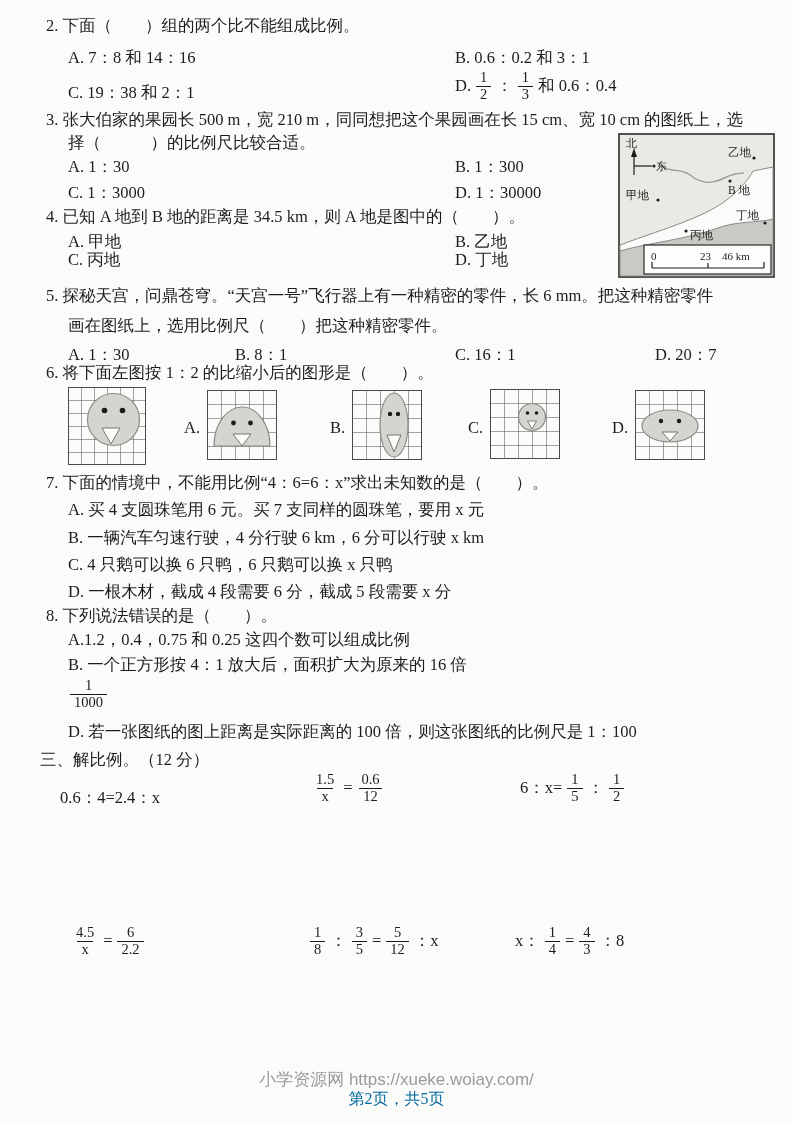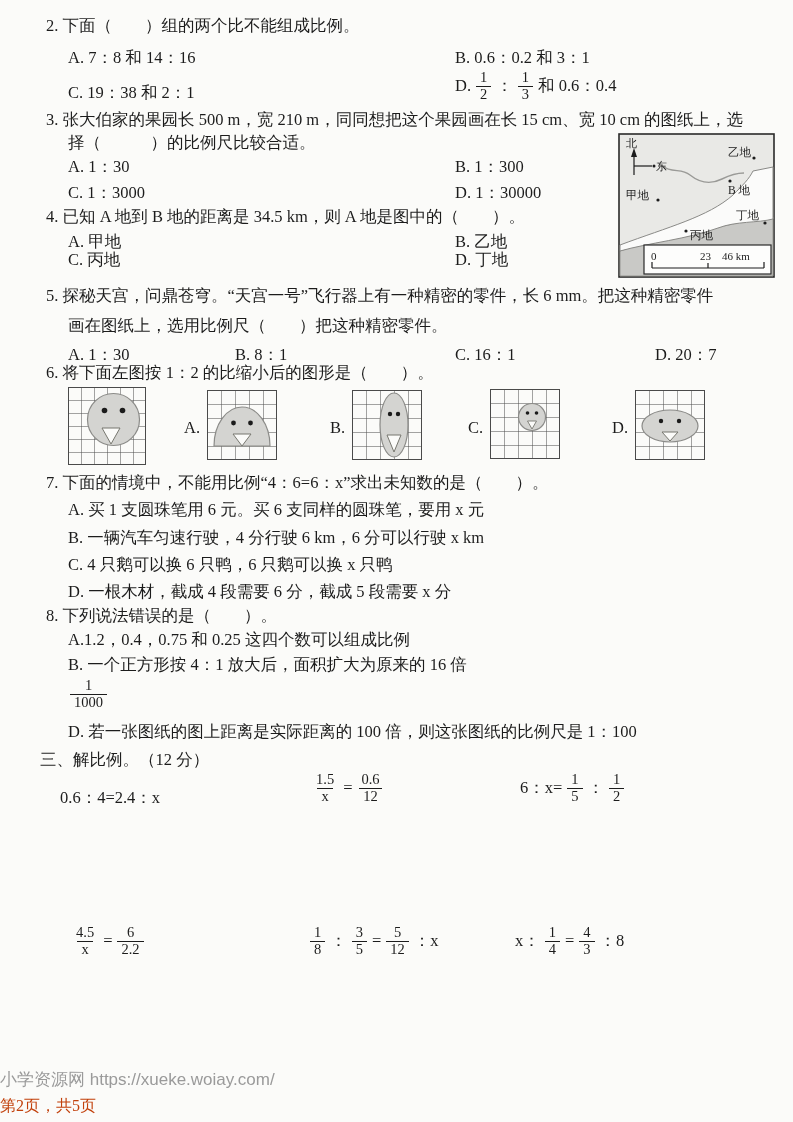--- a/index.html
+++ b/index.html
@@ -8,23 +8,23 @@
     background:#fbfbf9;color:#1c1c1c;
     font-family:"Liberation Serif","DejaVu Serif",serif;
     font-size:16.5px;
   }
   .t{position:absolute;white-space:nowrap;line-height:20px;}
   .eq{position:absolute;display:flex;align-items:center;gap:3px;white-space:nowrap;}
   .frac{display:inline-flex;flex-direction:column;align-items:center;
         vertical-align:middle;line-height:1.1;font-size:14.5px;margin:0 2px;}
   .fn{display:block;padding:0 4px;}
   .fd{display:block;border-top:1.4px solid #1c1c1c;padding:0 4px;}
-  .center{position:absolute;left:0;width:793px;white-space:nowrap;}
+  .center{position:absolute;left:0;width:793px;text-align:center;white-space:nowrap;}
   .site{color:#9a9a9a;font-size:17px;font-family:"Liberation Sans","DejaVu Sans",sans-serif;}
-  .pageno{color:#c2410c;font-size:16px;margin-top:7px;}
+  .pageno{color:#0369a1;font-size:16px;}
   svg{position:absolute;overflow:visible;}
   svg text{font-family:"Liberation Serif","DejaVu Serif",serif;fill:#1c1c1c;}
 </style>
 </head>
 <body>
 
 <main>
 
   <div class="t" style="left:46px;top:16px">2. 下面（　　）组的两个比不能组成比例。</div>
   <div class="t" style="left:68px;top:48px">A. 7：8 和 14：16</div>
@@ -160,21 +160,21 @@
   <svg style="left:635px;top:390px" width="70" height="70" viewBox="0 0 70 70">
     <rect x="0" y="0" width="70" height="70" fill="url(#pat14)"></rect>
     <rect x="0.5" y="0.5" width="69" height="69" fill="none" stroke="#4a4a4a" stroke-width="1"></rect>
     <ellipse cx="35" cy="36" rx="28" ry="16" fill="#d4d4d1" stroke="#8b8b88" stroke-width="1.2"></ellipse>
     <circle cx="26" cy="31" r="2.2" fill="#1b1b1b"></circle>
     <circle cx="44" cy="31" r="2.2" fill="#1b1b1b"></circle>
     <polygon points="27,42 43,42 35,51" fill="#fbfbf9" stroke="#77776f" stroke-width="1"></polygon>
   </svg>
 
   <div class="t" style="left:46px;top:473px">7. 下面的情境中，不能用比例“4：6=6：x”求出未知数的是（　　）。</div>
-  <div class="t" style="left:68px;top:500px">A. 买 1 支圆珠笔用 6 元。买 6 支同样的圆珠笔，要用 x 元</div>
+  <div class="t" style="left:68px;top:500px">A. 买 4 支圆珠笔用 6 元。买 7 支同样的圆珠笔，要用 x 元</div>
   <div class="t" style="left:68px;top:528px">B. 一辆汽车匀速行驶，4 分行驶 6 km，6 分可以行驶 x km</div>
   <div class="t" style="left:68px;top:555px">C. 4 只鹅可以换 6 只鸭，6 只鹅可以换 x 只鸭</div>
   <div class="t" style="left:68px;top:582px">D. 一根木材，截成 4 段需要 6 分，截成 5 段需要 x 分</div>
 
   <div class="t" style="left:46px;top:606px">8. 下列说法错误的是（　　）。</div>
   <div class="t" style="left:68px;top:630px">A.1.2，0.4，0.75 和 0.25 这四个数可以组成比例</div>
   <div class="t" style="left:68px;top:655px">B. 一个正方形按 4：1 放大后，面积扩大为原来的 16 倍</div>
   <div class="eq" style="left:68px;top:678px">
     <span class="frac">
         <span class="fn">1</span>

